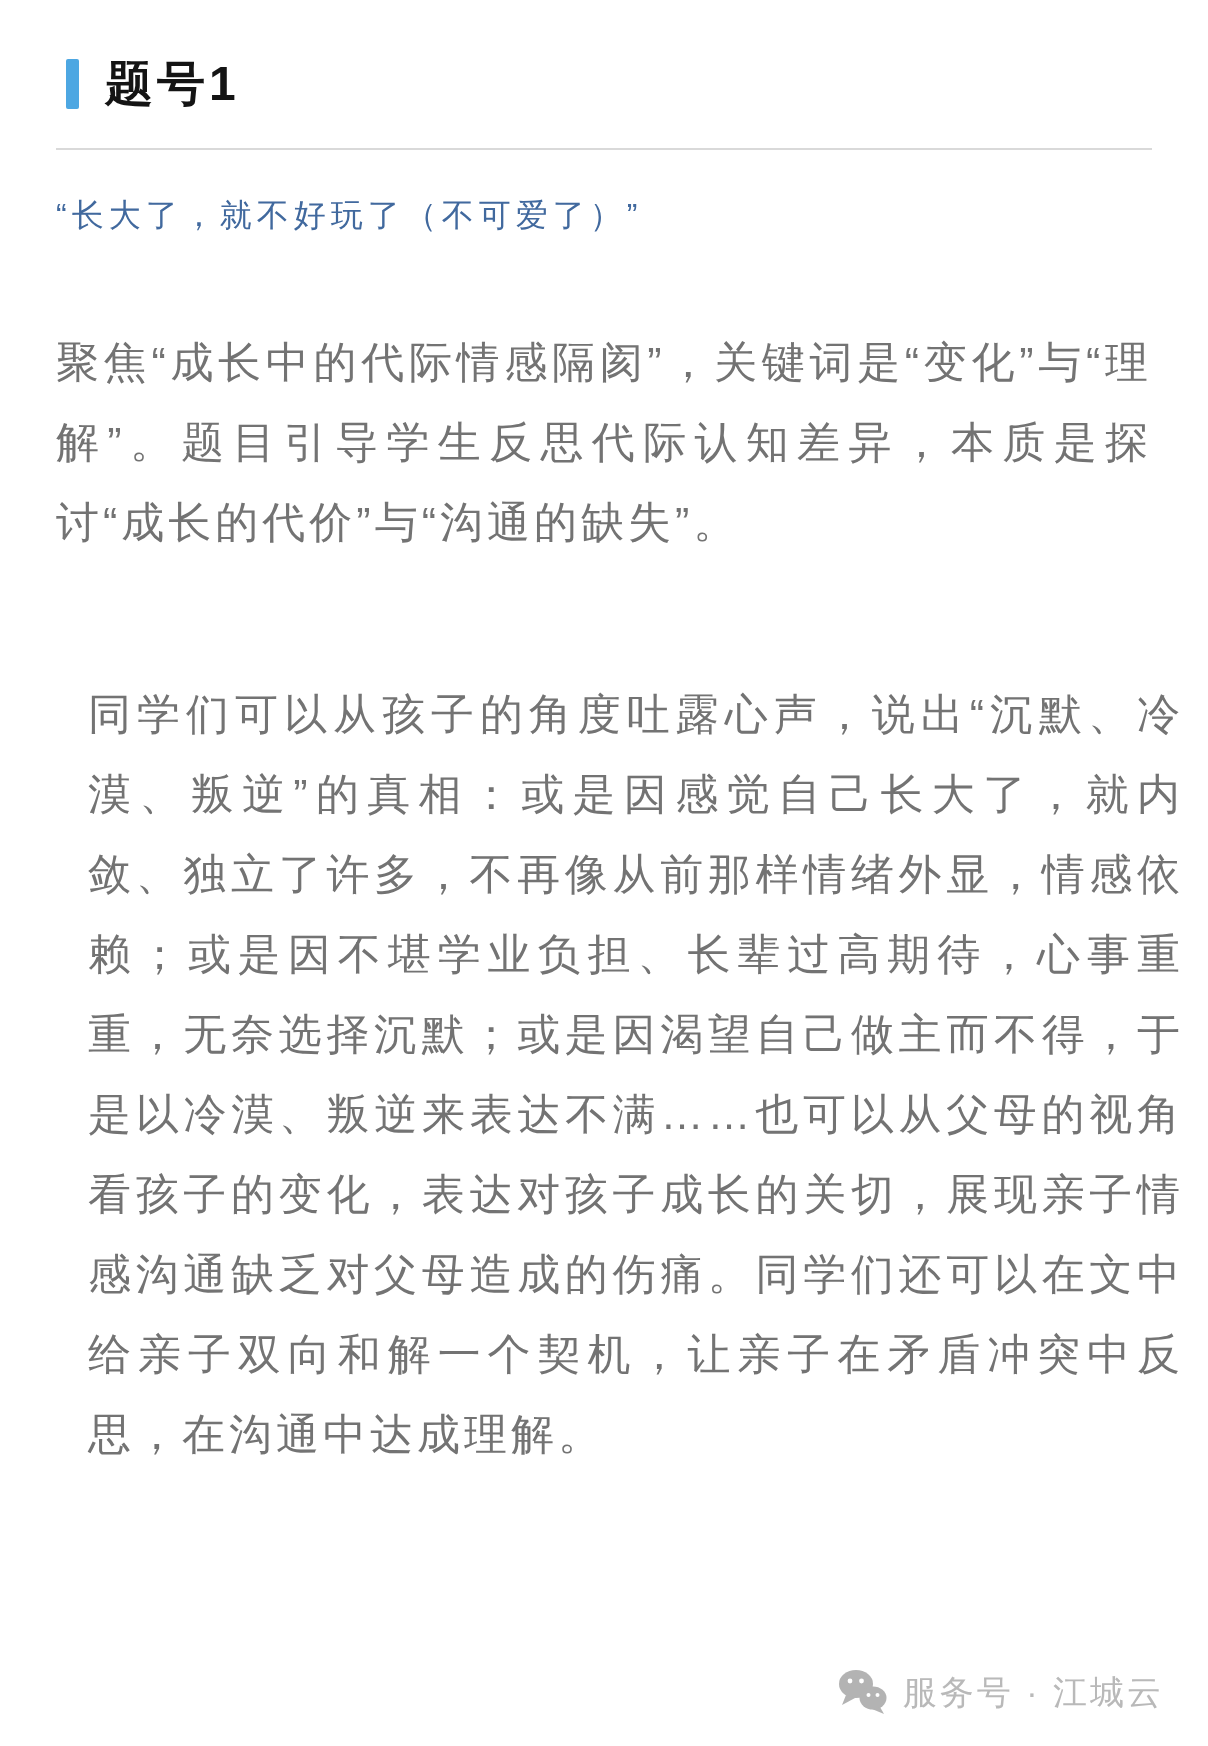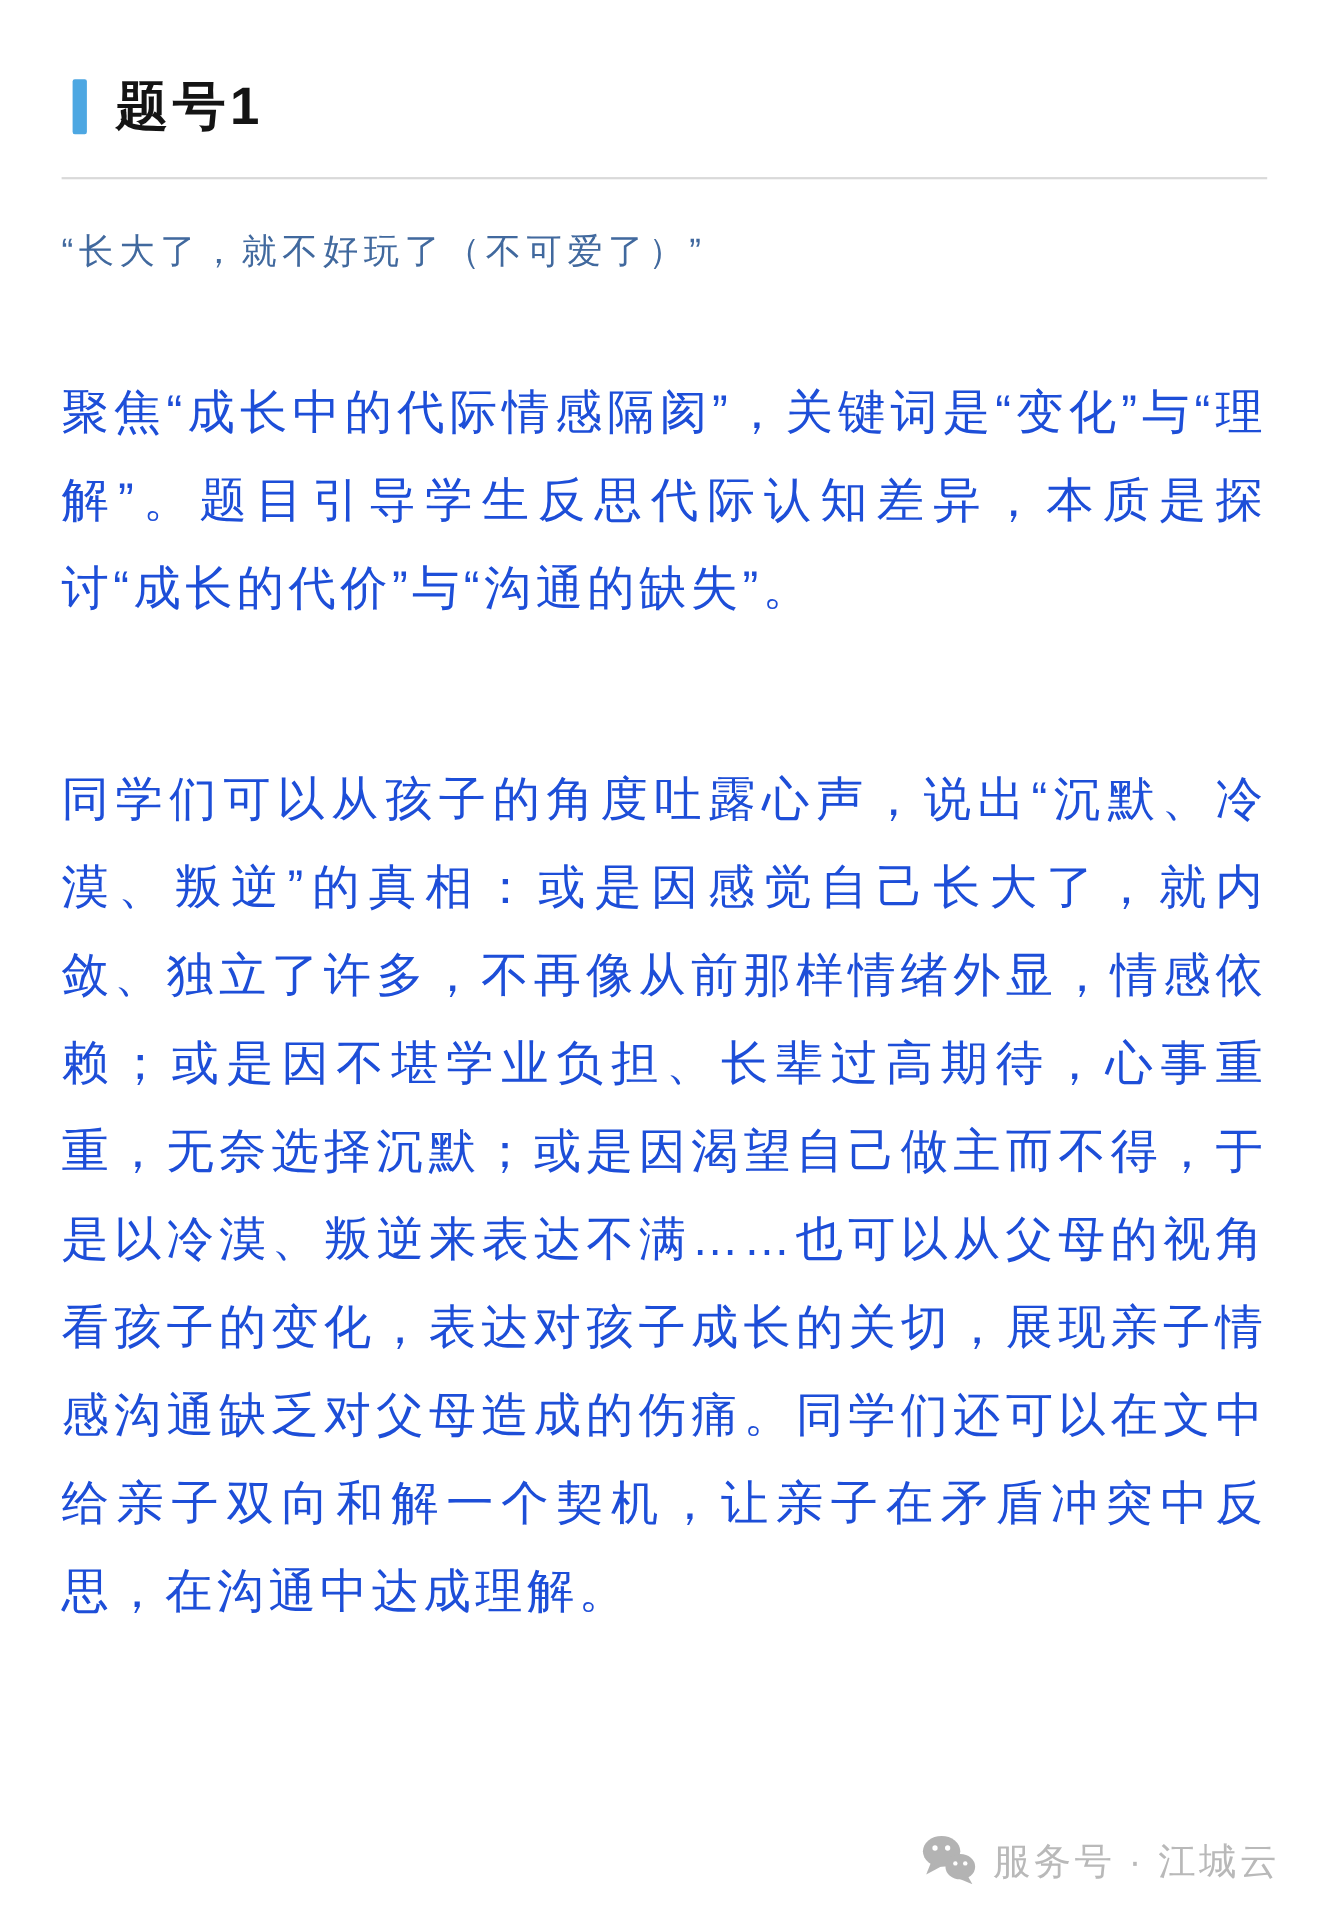--- a/index.html
+++ b/index.html
@@ -4,21 +4,21 @@
 <style>
   * { margin: 0; padding: 0; box-sizing: border-box; }
   html, body {
     width: 1208px; height: 1746px;
     background: #ffffff;
     font-family: "Liberation Sans", "DejaVu Sans", sans-serif;
     position: relative;
     overflow: hidden;
   }
   .content {
-    padding: 65px 56px 0 56px;
+    padding: 52px 56px 0 56px;
     width: 1208px;
   }
   .section-header {
     display: flex;
     align-items: center;
     gap: 26px;
     margin-left: 10px;
   }
   .accent-bar {
     width: 13px;
@@ -40,29 +40,29 @@
   }
   .quote-title {
     margin-top: 34px;
     font-size: 32px;
     color: #41699e;
     letter-spacing: 5px;
     line-height: 62px;
   }
   .para {
     font-size: 43px;
-    color: #1d4ed8;
+    color: #737373;
     line-height: 80px;
     letter-spacing: 4px;
     text-align: justify;
     text-justify: inter-character;
     width: 1096px;
   }
   .para-1 { margin-top: 76px; }
-  .para-2 { margin-top: 112px; }
+  .para-2 { margin-top: 112px; margin-left: 32px; }
   .watermark {
     position: absolute;
     right: 44px;
     bottom: 28px;
     display: flex;
     align-items: center;
     gap: 14px;
   }
   .watermark-icon { width: 52px; height: 46px; }
   .watermark-text {

